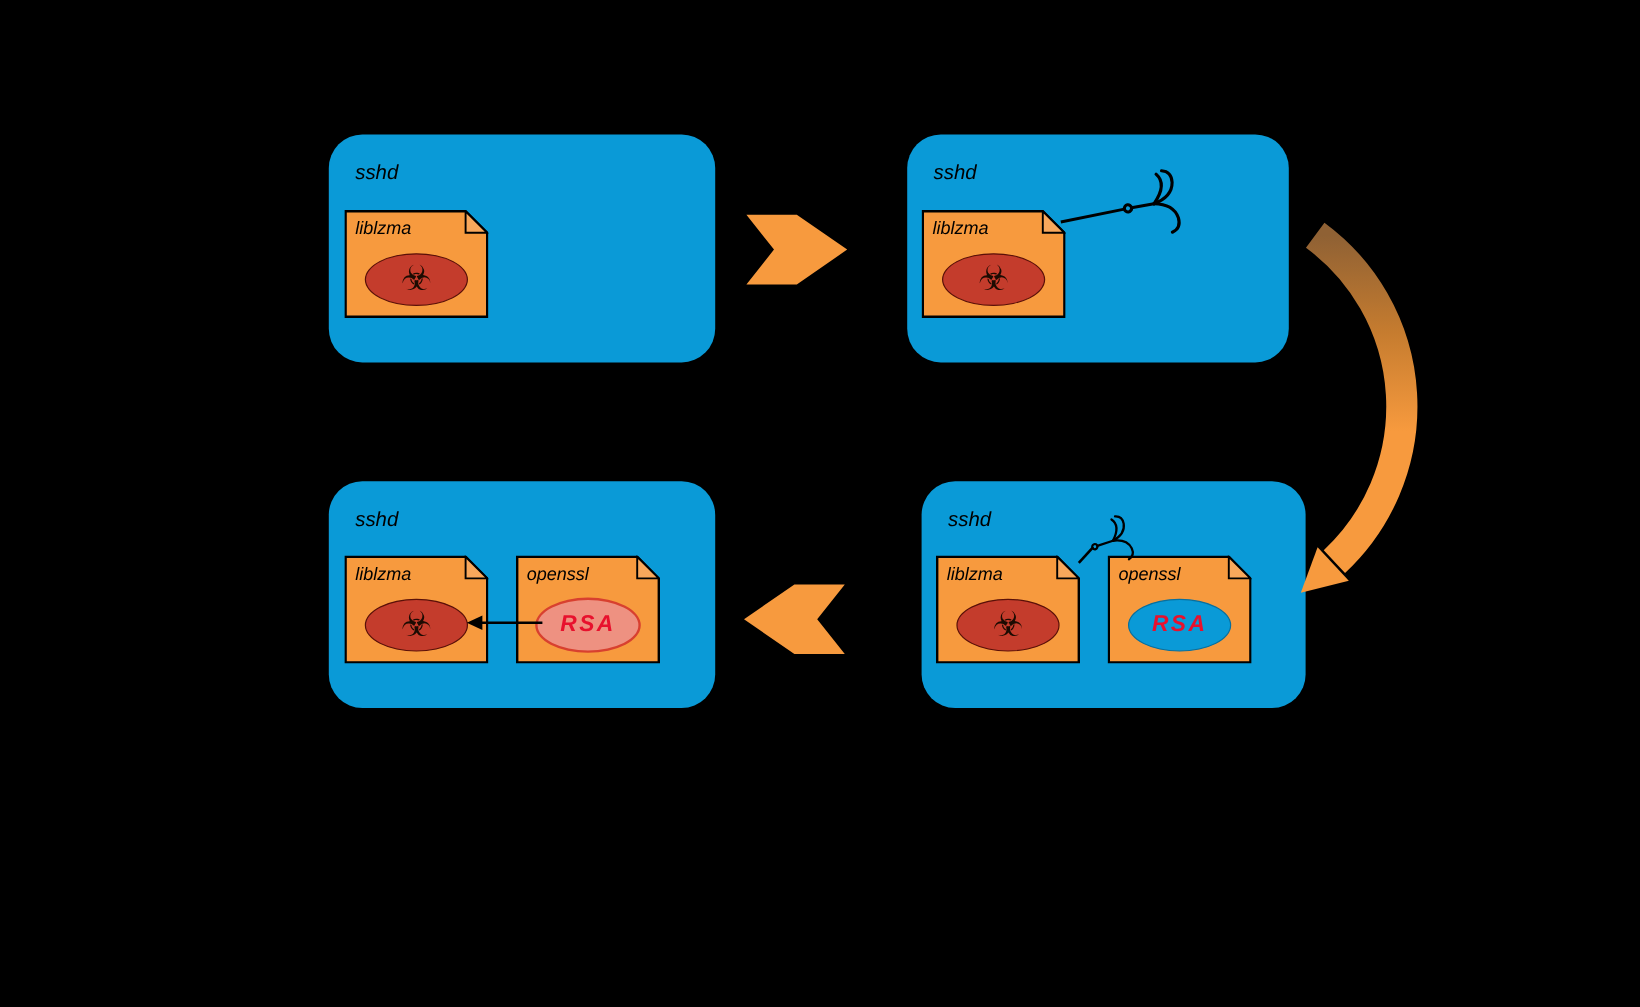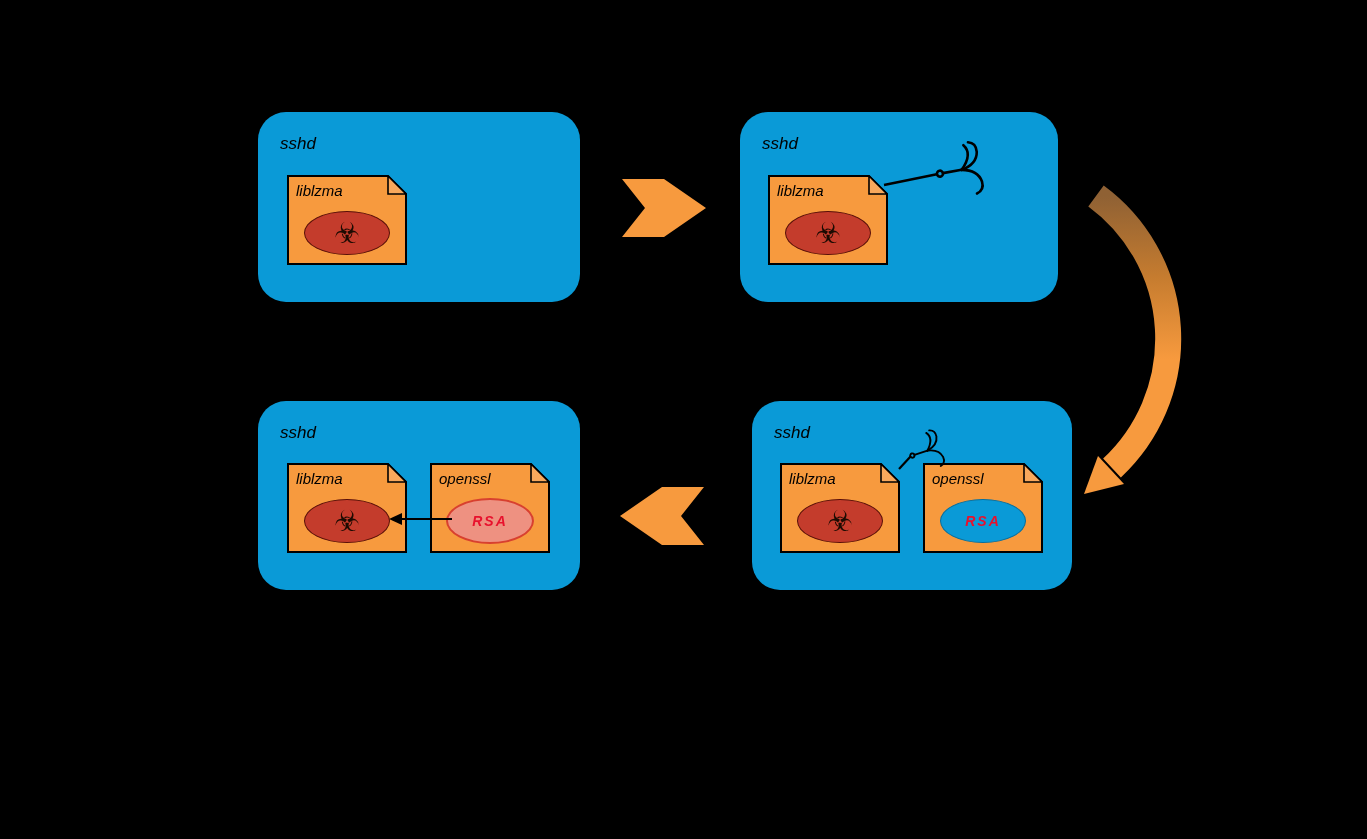--- a/index.html
+++ b/index.html
@@ -1,21 +1,21 @@
 <!DOCTYPE html>
 <html><head>
 <meta charset="utf-8">
 <style>
   html,body{margin:0;padding:0;background:#000;}
   .canvas{
     position:relative;width:1367px;height:839px;background:#000;
     overflow:hidden;font-family:"Liberation Sans",sans-serif;
   }
   .process-box{
-    position:absolute;background:#0a9ad7;border-radius:28px;
+    position:absolute;background:#0a9ad7;border-radius:28px;margin-left:16px;
   }
   .proc-label{
     position:absolute;left:22px;top:22px;
     font-style:italic;font-size:17px;color:#000;
   }
   .file{position:absolute;width:120px;height:90px;padding-left:28px;}
   .file-shape{position:absolute;left:0;top:0;}
   .file-label{
     position:absolute;left:9px;top:7px;
     font-style:italic;font-size:15px;color:#000;white-space:nowrap;
@@ -23,21 +23,21 @@
   .badge{
     position:absolute;left:60px;top:58px;transform:translate(-50%,-50%);
     width:84px;height:42px;border-radius:50%;
     display:flex;align-items:center;justify-content:center;
   }
   .badge.bio{background:#c43c2c;border:1.5px solid #5a1008;}
   .bio-glyph{font-size:29px;line-height:1;color:#1c0b02;}
   .badge.rsa-blue{background:#0a9ad7;border:1.5px solid #086f9e;}
   .badge.rsa-salmon{background:#ee9181;border:2px solid #d8402f;}
   .rsa-text{
-    font-weight:bold;font-style:italic;font-size:14px;
+    font-weight:bold;font-style:italic;font-size:19px;
     letter-spacing:2px;color:#e8112d;
   }
   .overlay{position:absolute;left:0;top:0;pointer-events:none;}
 </style>
 </head>
 <body>
 
 <div class="canvas">
 
   <div class="process-box" style="left:258px;top:112px;width:322px;height:190px;">

